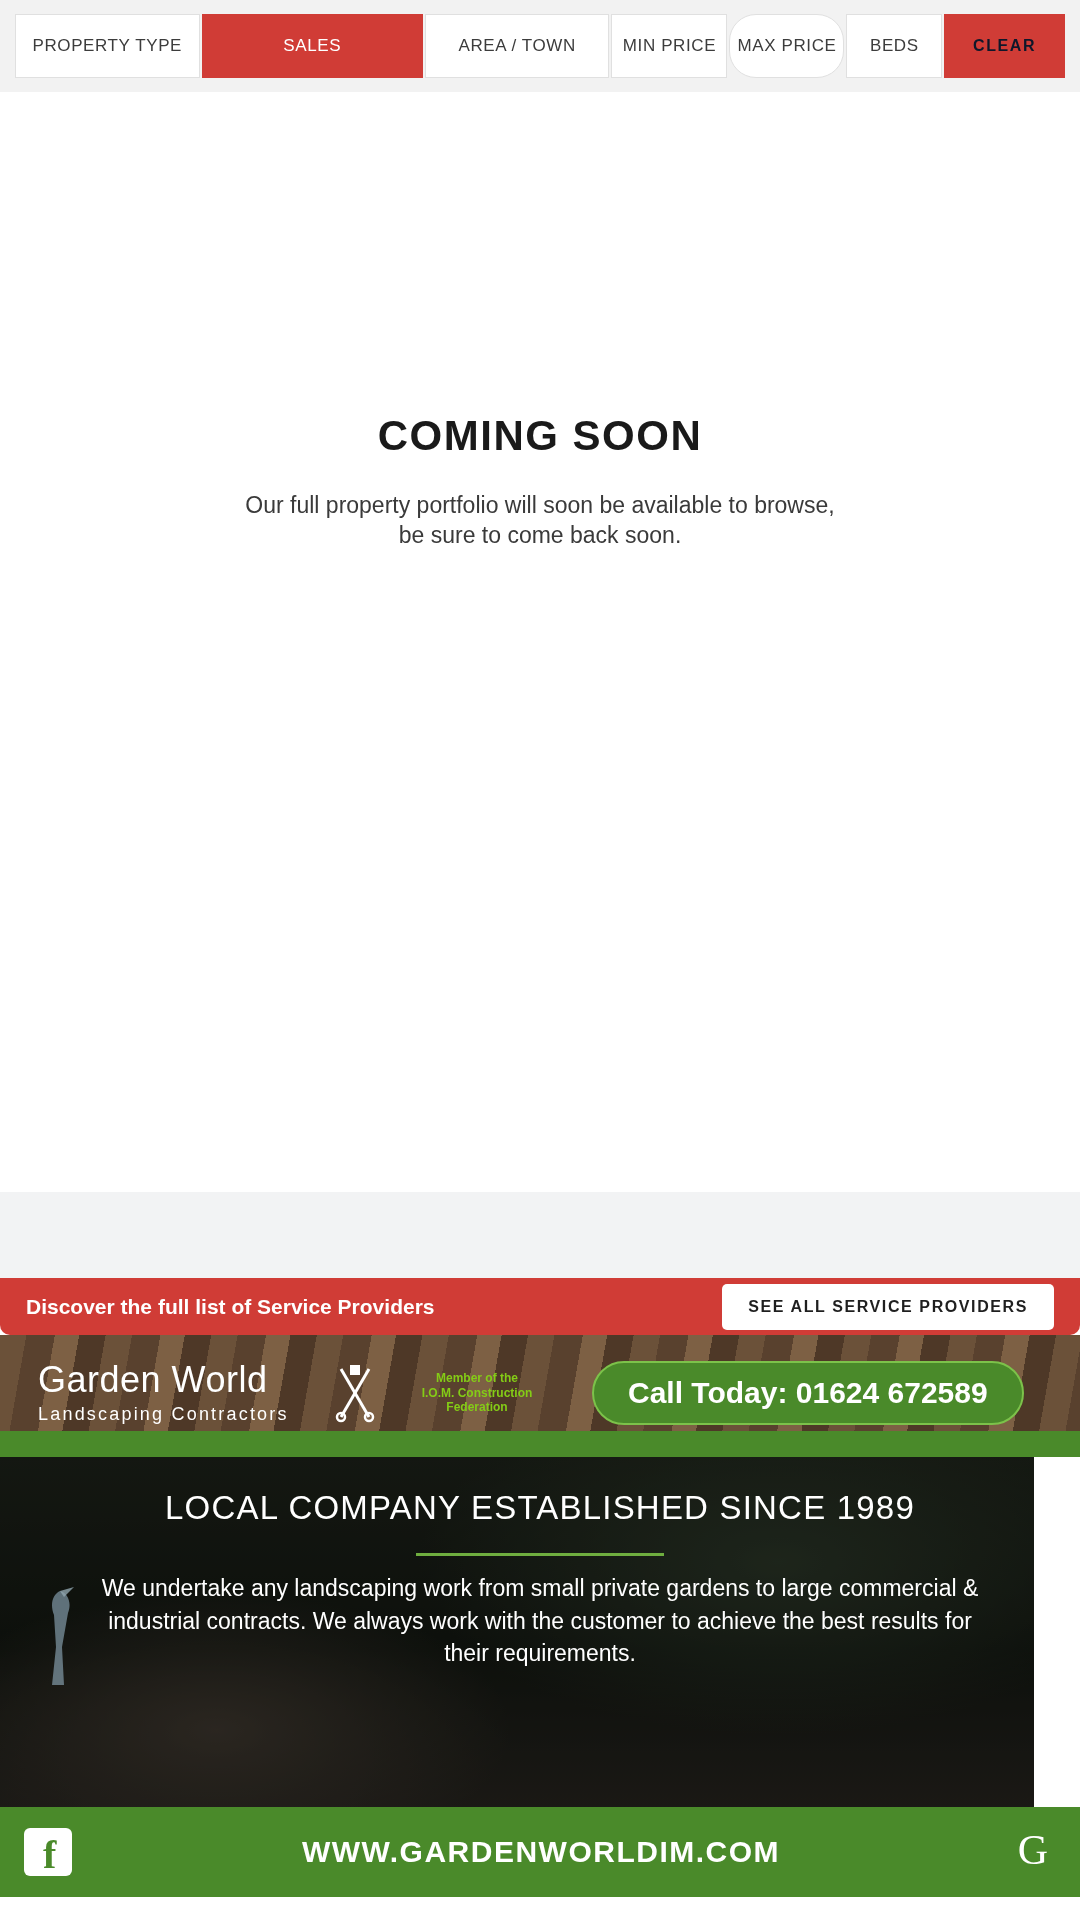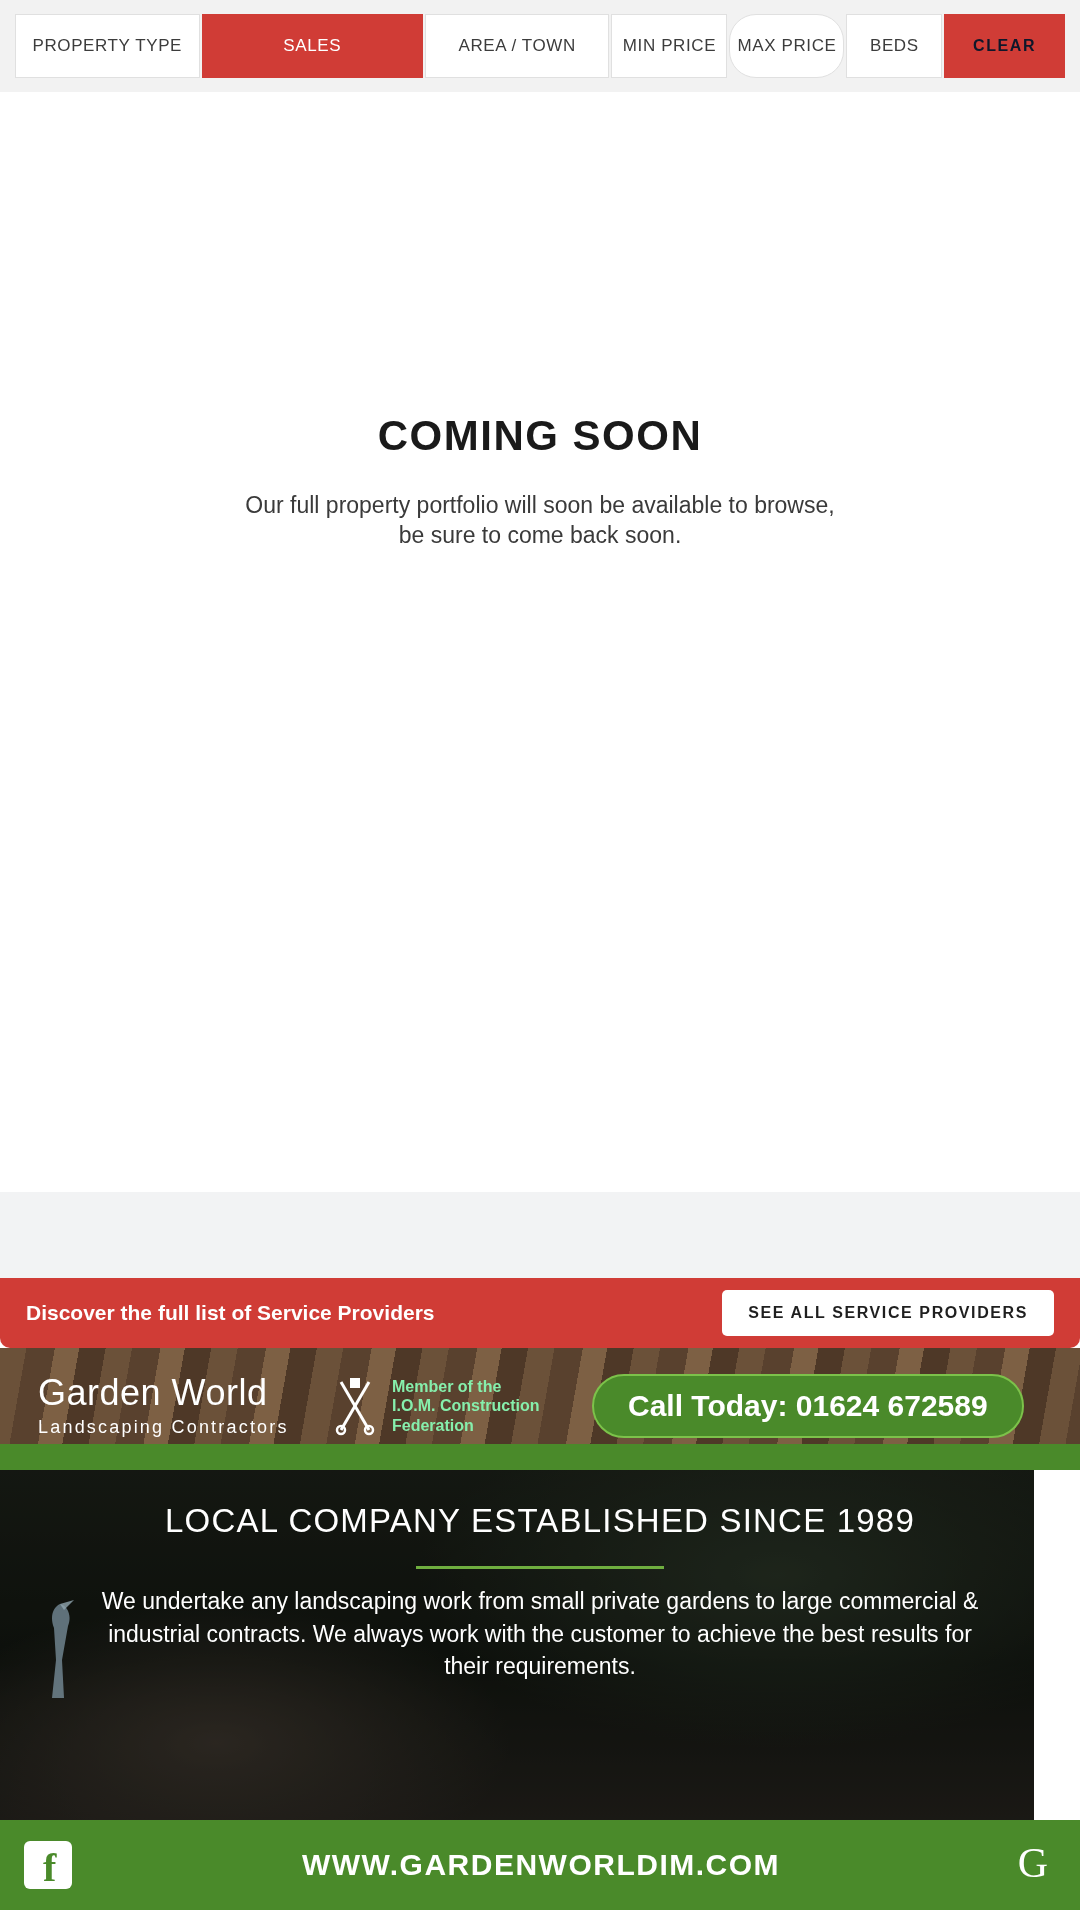--- a/index.html
+++ b/index.html
@@ -88,21 +88,21 @@
   
   .grey-spacer {
     width: 1080px;
     height: 86px;
     background: #f2f3f4;
   }
 
   
   .sp-strip {
     width: 1080px;
-    height: 70px;
+    height: 57px;
     background: #d03c36;
     display: flex;
     align-items: center;
     justify-content: space-between;
     padding: 4px 26px;
     border-radius: 0 0 10px 10px;
   }
   .sp-text {
     color: #ffffff;
     font-size: 21px;
@@ -167,25 +167,25 @@
     margin-top: 6px;
   }
   .gw-tools {
     width: 46px;
     height: 60px;
     margin-left: -6px;
     margin-right: 14px;
     position: relative;
   }
   .gw-member {
-    color: #86efac;
-    font-size: 16px;
+    color: #84cc16;
+    font-size: 12px;
     font-weight: bold;
     line-height: 1.22;
-    text-align: left;
+    text-align: center;
     width: 170px;
   }
   .gw-call {
     margin-left: 30px;
     background: #4a8a2a;
     border: 2px solid #7cc24a;
     border-radius: 40px;
     color: #ffffff;
     font-size: 30px;
     font-weight: bold;

